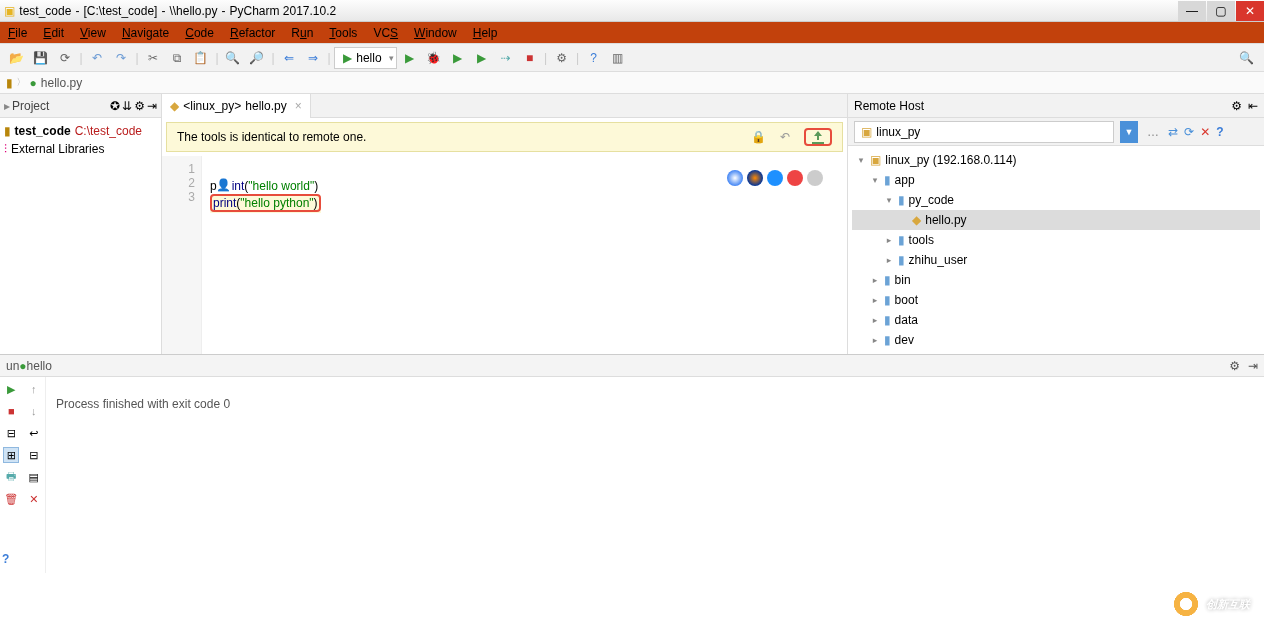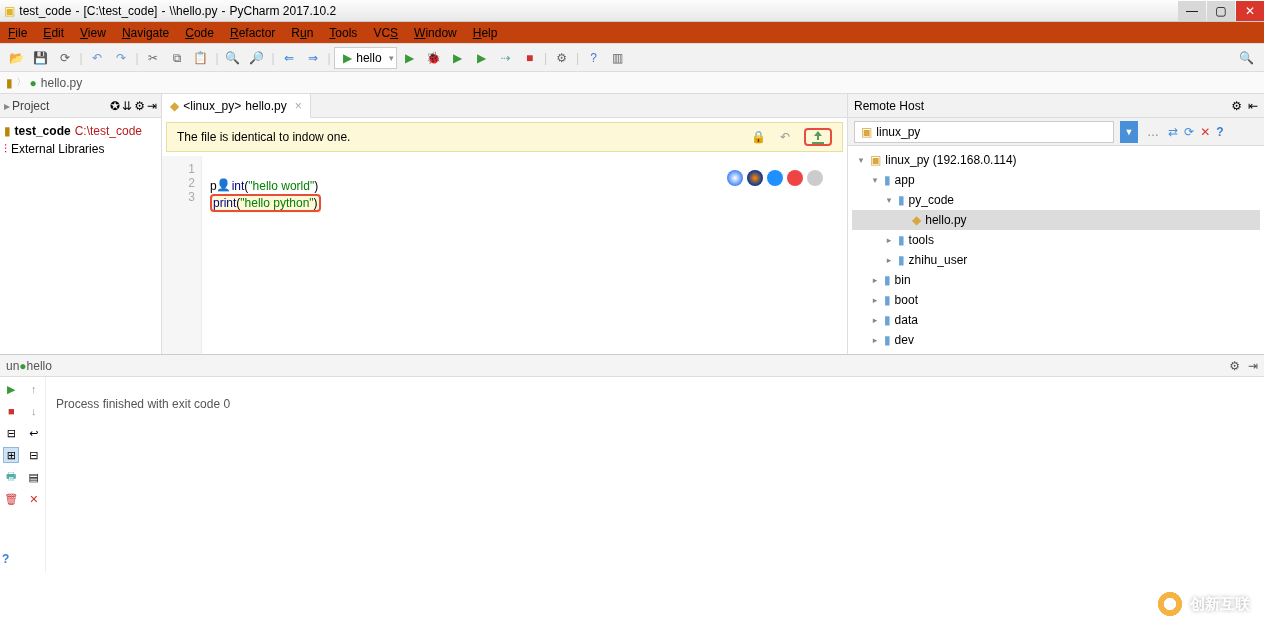--- a/index.html
+++ b/index.html
@@ -89,21 +89,21 @@
 .rg-col { width:23px; display:flex; flex-direction:column; align-items:center; gap:6px; padding-top:4px; }
 .rg-col .ic { width:16px; height:16px; display:flex; align-items:center; justify-content:center; font-size:11px; }
 .rg-col .ic.sel { background:#cfe3f5; border:1px solid #8fb8df; }
 .console { flex:1; padding:6px 10px; font-family:Consolas,monospace; color:#555; }
 .console .cmd { color:#888; }
 
 .helpq { position:absolute; left:2px; bottom:64px; color:#3b7dd8; font-weight:bold; }
 
 .watermark { position:absolute; right:14px; bottom:12px; display:flex; align-items:center; gap:6px; opacity:.85; }
 .wm-badge { width:28px; height:28px; border-radius:50%; background:radial-gradient(circle,#fff 30%,#f5a623 32%,#f5a623 60%,transparent 62%); position:relative; }
-.wm-text { color:#fff; font-weight:bold; font-size:15px; text-shadow:0 0 4px rgba(0,0,0,.4); }
+.wm-text { color:#fff; font-weight:bold; font-size:11px; text-shadow:0 0 4px rgba(0,0,0,.4); font-style:italic; }
 
 svg { display:block; }
 </style>
 </head>
 <body>
 
 <div class="titlebar">
   <div class="t-left">
     <span class="py">▣</span>
     <span>test_code</span>
@@ -205,21 +205,21 @@
   <div class="editor">
     <div class="tabrow">
       <div class="etab">
         <span style="color:#d8a73e">◆</span>
         <span>&lt;linux_py&gt;</span>
         <span>hello.py</span>
         <span class="cls">×</span>
       </div>
     </div>
     <div class="notice">
-      <span>The file is identical to indow one.</span>
+      <span>The tools is identical to remote one.</span>
       <div class="nright">
         <span style="color:#b89a5e">🔒</span>
         <span style="color:#999">↶</span>
         <span class="highlight-box">
           <svg width="16" height="14">
               <path d="M8 1 L12 6 H9 V10 H7 V6 H4 Z M2 12 H14 V14 H2 Z" fill="#5a9a5a"></path>
             </svg>
         </span>
       </div>
     </div>

